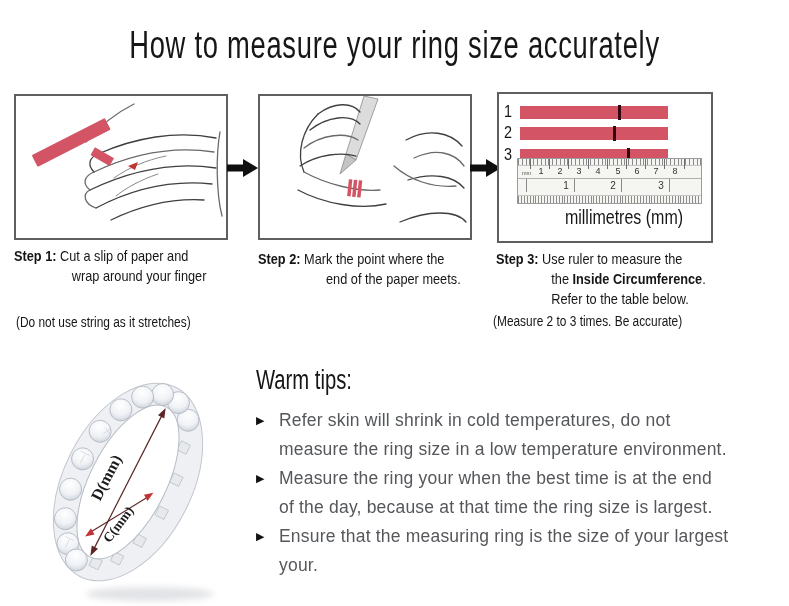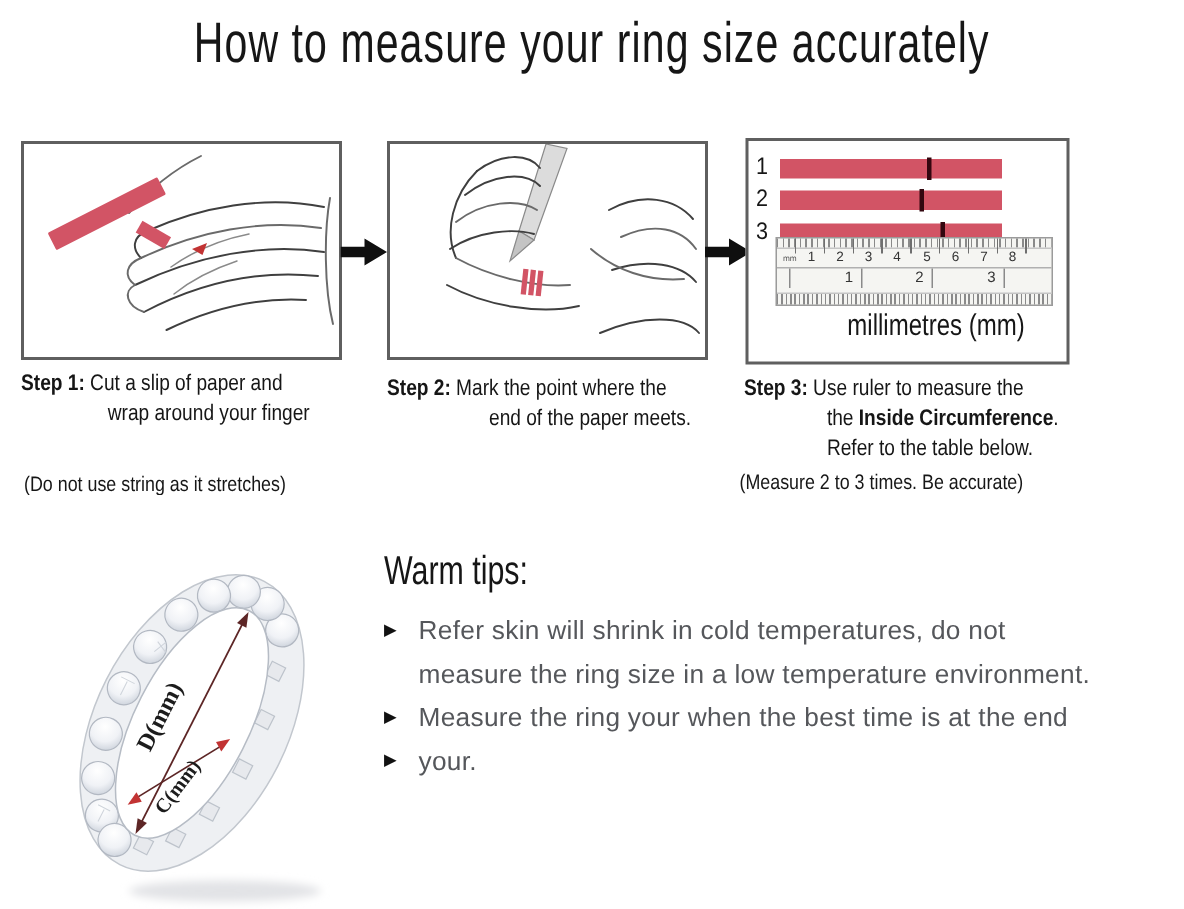--- a/index.html
+++ b/index.html
@@ -1,20 +1,20 @@
 <!DOCTYPE html>
 <html style="--strip-red: #d25465; --strip-mark: #33060f; --box-border: #5f5f5f; --arrow-black: #0f0f0f; --tip-text: #55575b; --measure-line: #5d2626; --red-accent: #c23333;"><head>
 <meta charset="utf-8">
 <style>
   html,body { margin:0; padding:0; background:#fff; }
   .stage { position:relative; width:789px; height:606px; background:#fff; overflow:hidden;
            font-family:"Liberation Sans", sans-serif; color:#161616; }
 
   
-  .title { position:absolute; top:8px; left:0; width:789px; text-align:center;
+  .title { position:absolute; top:24px; left:0; width:789px; text-align:center;
            font-size:38px; font-weight:400; white-space:nowrap; }
   .title > span { display:inline-block; transform:scaleX(0.72); transform-origin:center; letter-spacing:1px; }
 
   
   .stepbox { position:absolute; box-sizing:border-box; border:2px solid var(--box-border); background:#fff; }
   .box1 { left:14px;  top:94px; width:214px; height:146px; }
   .box2 { left:258px; top:94px; width:214px; height:146px; }
   .box3 { left:497px; top:92px; width:216px; height:151px; }
   .flow-arrow { position:absolute; width:32px; height:22px; }
   .arrow1 { left:227px; top:157px; }
@@ -187,23 +187,25 @@
   <div class="tips-heading">Warm tips:</div>
   <div class="tips">
     <div class="tip">
       <span class="marker">▶</span>
       <div>Refer skin will shrink in cold temperatures, do not</div>
       <div>measure the ring size in a low temperature environment.</div>
     </div>
     <div class="tip">
       <span class="marker">▶</span>
       <div>Measure the ring your when the best time is at the end</div>
+      <div>of the day, because at that time the ring size is largest.</div>
     </div>
     <div class="tip">
       <span class="marker">▶</span>
+      <div>Ensure that the measuring ring is the size of your largest</div>
       <div>your.</div>
     </div>
   </div>
 
   <div class="ring-wrap">
     <svg width="252" height="236" viewBox="0 0 252 236">
       <defs>
         <radialGradient id="gem" cx="38%" cy="32%" r="75%">
           <stop offset="0%" stop-color="#ffffff"></stop>
           <stop offset="60%" stop-color="#f0f2f6"></stop>

